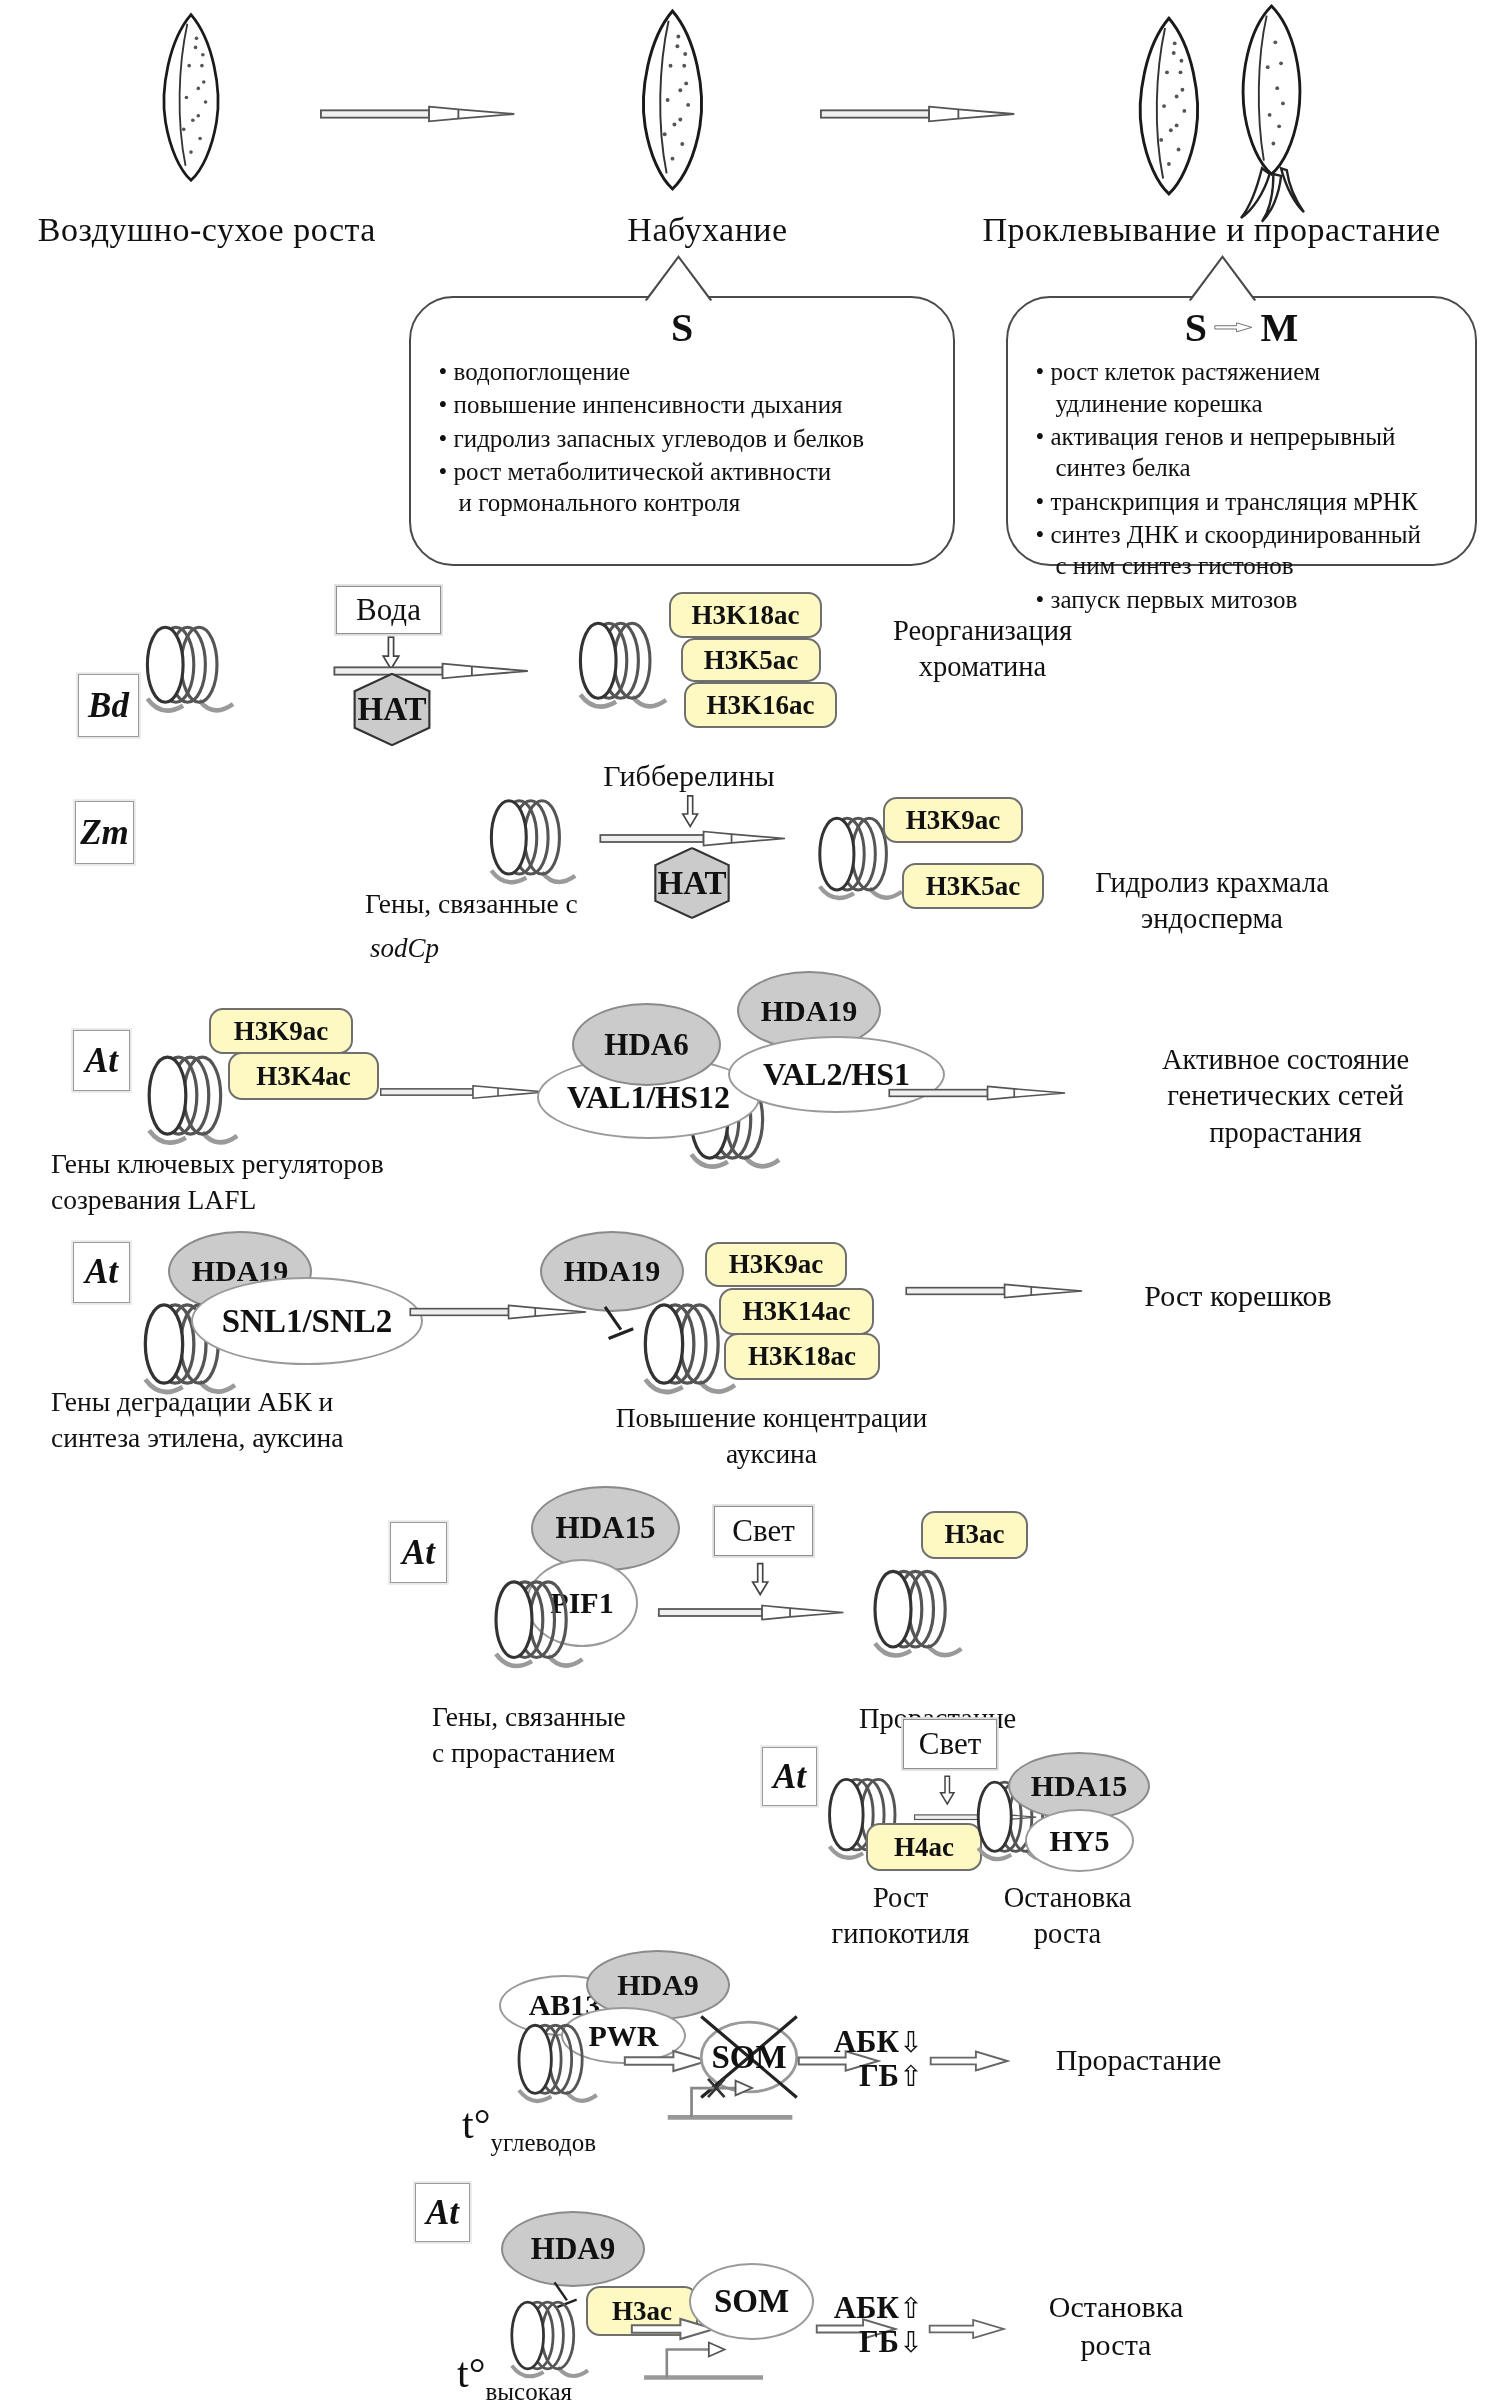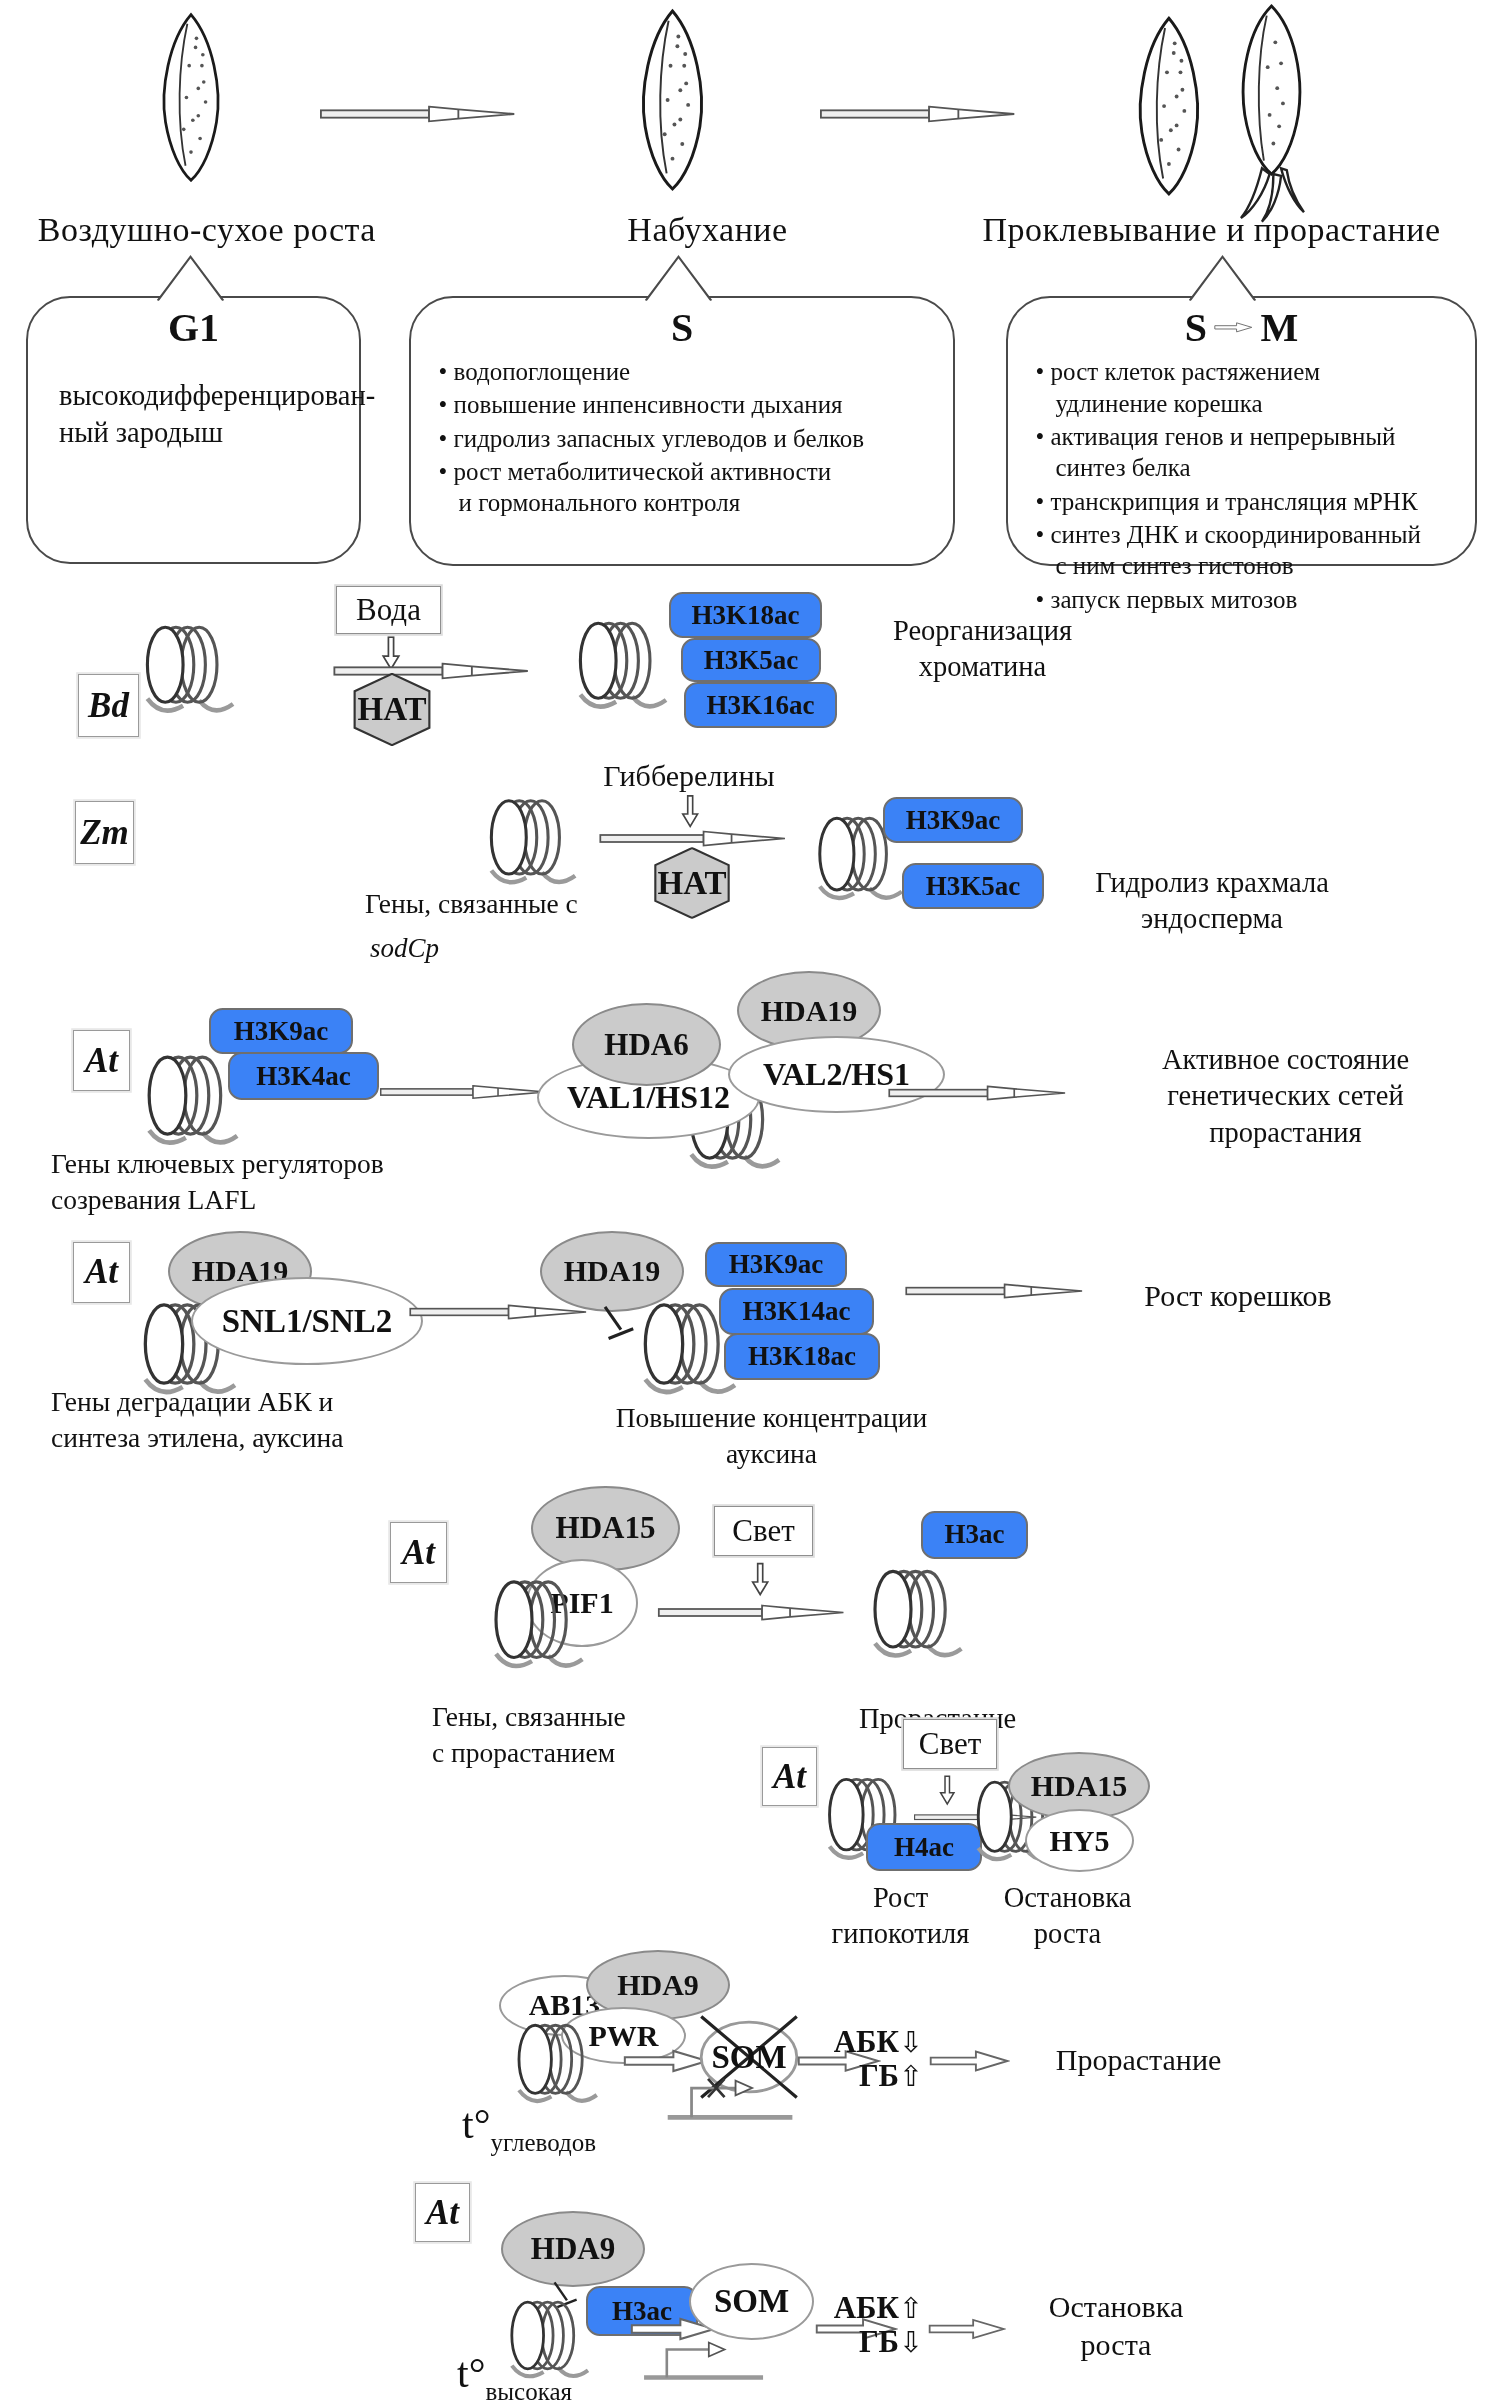--- a/index.html
+++ b/index.html
@@ -18,21 +18,21 @@
   ul.bl{margin:5.5px 0 0 0;padding:0 11px 0 27.5px;list-style:none;}
   ul.bl li{font-size:25px;line-height:1.26;white-space:pre-line;padding-left:20px;text-indent:-20px;margin:1.8px 0;}
   ul.bl li::before{content:"\2022\00a0";font-size:25px;}
   
   .org-box{background:#fff;border:1.8px solid #9a9a9a;box-shadow:0 0 0 1.8px #e8e8e8;
            font-size:35px;font-weight:bold;font-style:italic;display:flex;align-items:center;justify-content:center;}
   
   .io-box{background:#fff;border:1.8px solid #8f8f8f;box-shadow:0 0 0 1.8px #ddd;font-size:31px;
           display:flex;align-items:center;justify-content:center;}
   
-  .tag{background:#3b82f6;border:2.3px solid #6f6f6f;border-radius:13.8px;font-weight:bold;font-size:27px;
+  .tag{background:#fef9c3;border:2.3px solid #6f6f6f;border-radius:13.8px;font-weight:bold;font-size:27px;
        display:flex;align-items:center;justify-content:center;}
   
   .ell{border-radius:50%;display:flex;align-items:center;justify-content:center;font-weight:bold;font-size:28.5px;}
   .ell.gray{background:#cbcbcb;border:2.3px solid #8a8a8a;}
   .ell.white{background:#fff;border:2.3px solid #9a9a9a;}
   
   .hex-wrap{position:absolute;}
   .hex-label{position:absolute;inset:0;display:flex;align-items:center;justify-content:center;
              font-size:33px;font-weight:bold;}
   .caption{font-size:27.5px;line-height:1.3;white-space:pre-line;}
@@ -148,28 +148,20 @@
       <use href="#sym-seed" width="105" height="210" x="5" y="5"></use>
     </svg>
   <svg class="abs" style="left:1212px;top:0px" width="119" height="225" viewBox="0 0 130 245">
       <use href="#sym-seedling"></use>
     </svg>
 
   <div class="abs stage-label" style="left:18.4px;top:211px;width:377px">Воздушно-сухое роста</div>
   <div class="abs stage-label" style="left:579px;top:211px;width:257px">Набухание</div>
   <div class="abs stage-label" style="left:950px;top:211px;width:523px">Проклевывание и прорастание</div>
 
-  <div class="bubble" style="left:26px;top:296px;width:331px;height:264px">
-    <svg class="bubble-tail" style="left:126px" viewBox="0 0 80 52" width="73" height="48">
-        <use href="#sym-tail"></use>
-      </svg>
-    <div class="phase">G1</div>
-    <div class="bubble-text">высокодифференцирован-
-ный зародыш</div>
-  </div>
 
   <div class="bubble" style="left:409px;top:296px;width:542px;height:266px">
     <svg class="bubble-tail" style="left:231px" viewBox="0 0 80 52" width="73" height="48">
         <use href="#sym-tail"></use>
       </svg>
     <div class="phase">S</div>
     <ul class="bl">
       <li>водопоглощение</li>
       <li>повышение инпенсивности дыхания</li>
       <li>гидролиз запасных углеводов и белков</li>

